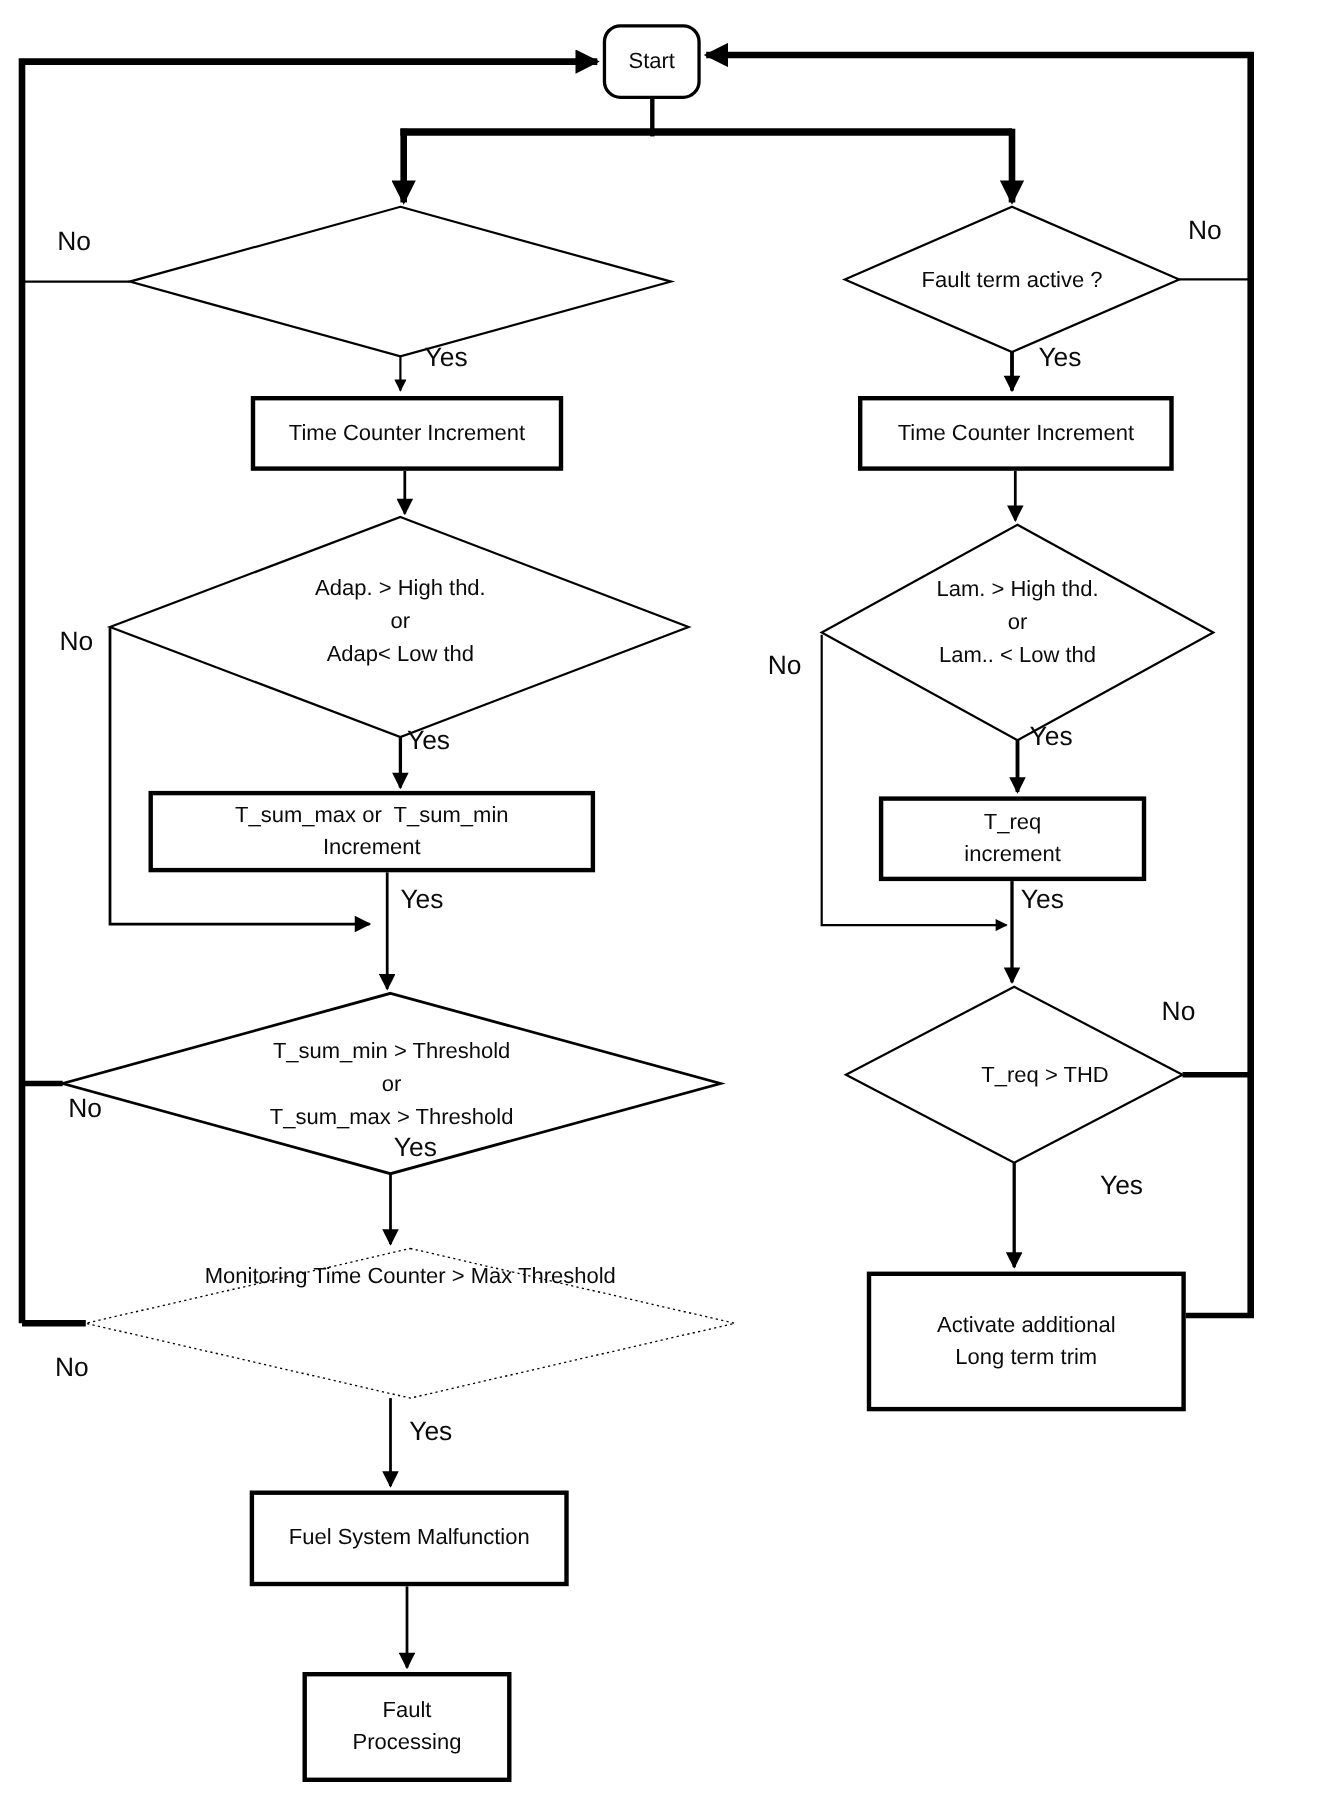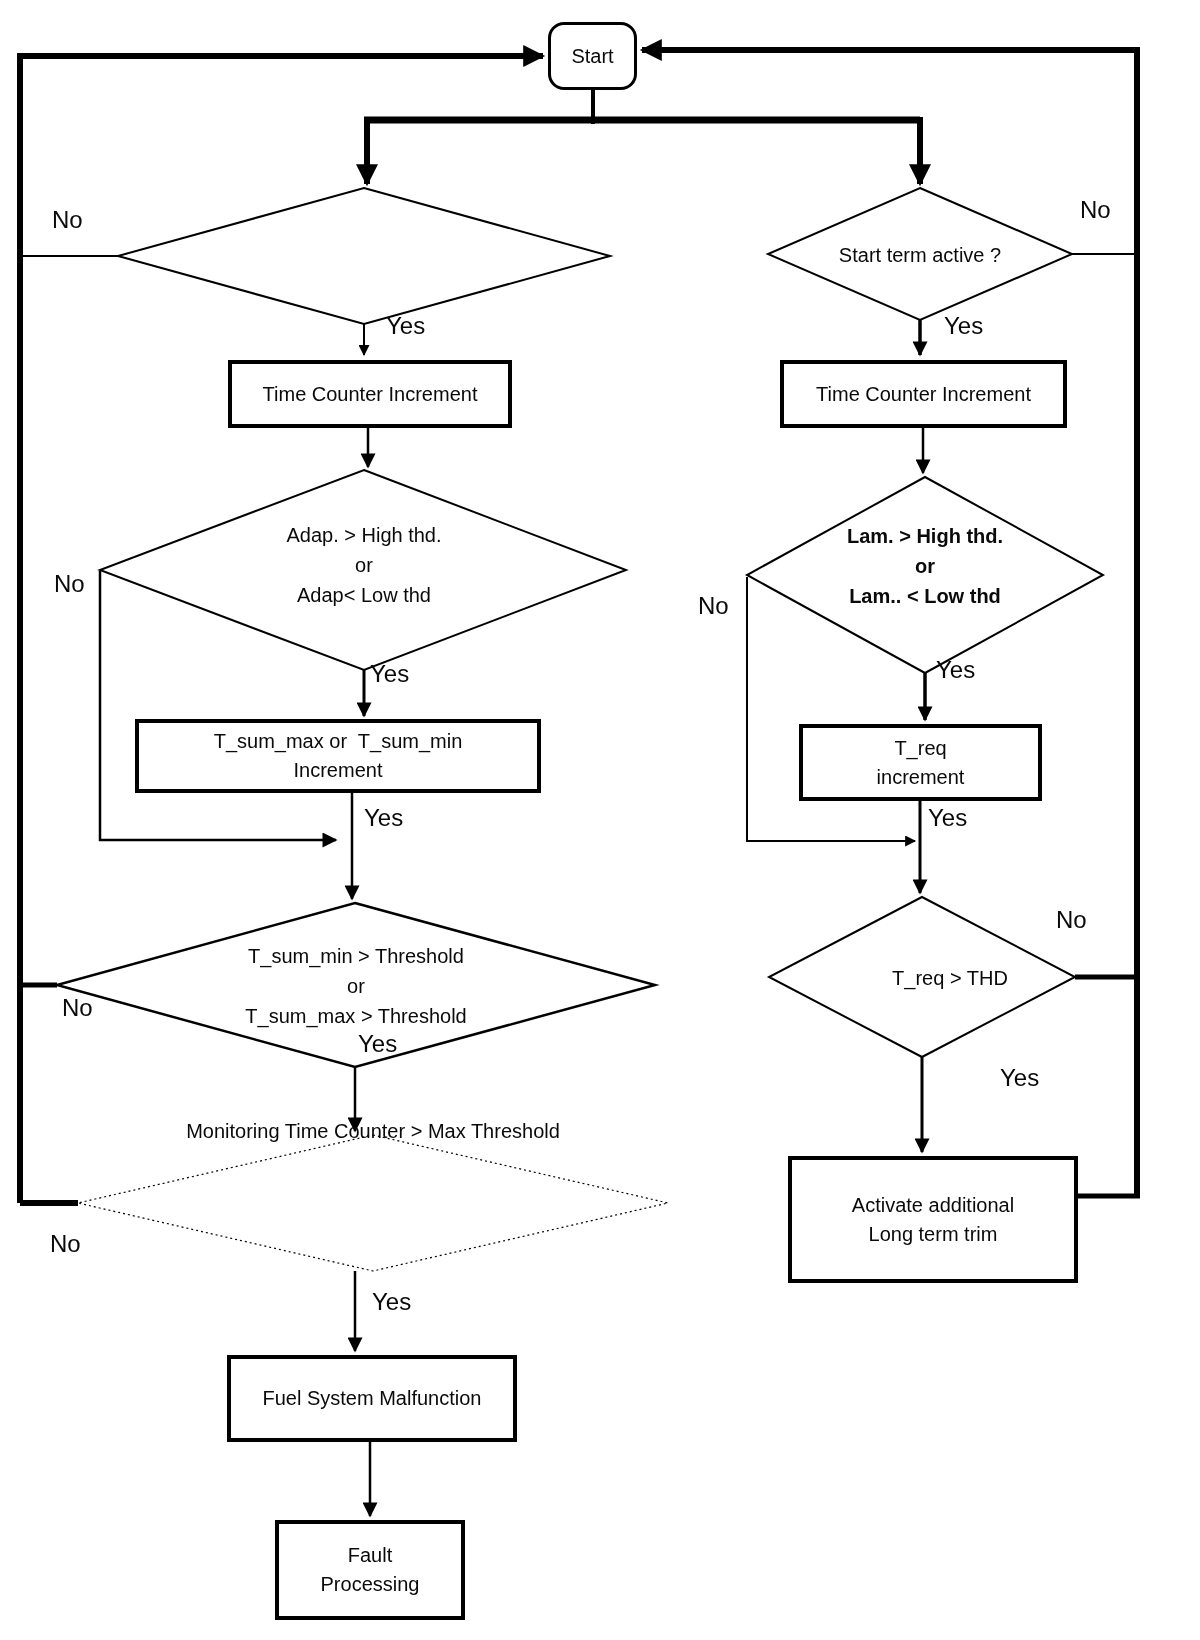--- a/index.html
+++ b/index.html
@@ -106,23 +106,23 @@
     <span class="nt">Activate additional
 Long term trim</span>
   </div>
 
   <div class="dtext" style="left:364px;top:565px;">Adap. &gt; High thd.
 or
 Adap&lt; Low thd</div>
   <div class="dtext" style="left:356px;top:986px;">T_sum_min &gt; Threshold
 or
 T_sum_max &gt; Threshold</div>
-  <div class="dtext" style="left:373px;top:1131px;">Monitoring Time Counter &gt; Max Threshold</div>
-  <div class="dtext" style="left:920px;top:255px;">Start term active ?</div>
-  <div class="dtext" style="left:925px;top:566px;font-weight:bold;">Lam. &gt; High thd.
+  <div class="dtext" style="left:373px;top:1160px;">Monitoring Time Counter &gt; Max Threshold</div>
+  <div class="dtext" style="left:920px;top:255px;">Fault term active ?</div>
+  <div class="dtext" style="left:925px;top:566px;">Lam. &gt; High thd.
 or
 Lam.. &lt; Low thd</div>
   <div class="dtext" style="left:950px;top:978px;">T_req &gt; THD</div>
 
   <div class="lbl" style="left:52px;top:206px;">No</div>
   <div class="lbl" style="left:386px;top:312px;">Yes</div>
   <div class="lbl" style="left:54px;top:570px;">No</div>
   <div class="lbl" style="left:370px;top:660px;">Yes</div>
   <div class="lbl" style="left:364px;top:804px;">Yes</div>
   <div class="lbl" style="left:62px;top:994px;">No</div>

